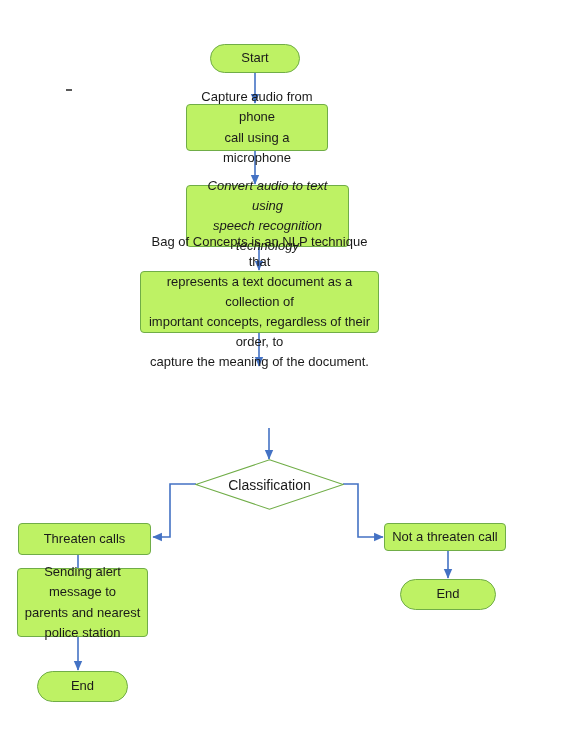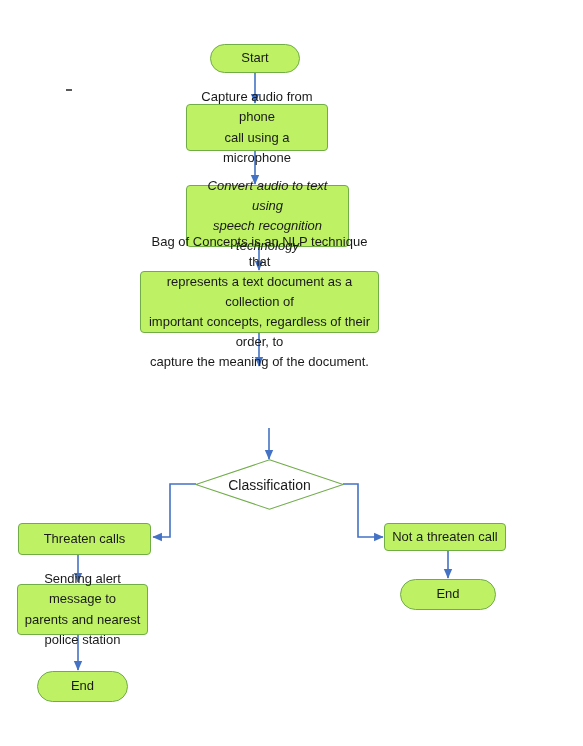--- a/index.html
+++ b/index.html
@@ -137,21 +137,21 @@
   </div>
 
   <div class="node process" style="left:18px; top:523px; width:133px; height:32px;">
     <span class="node-text">Threaten calls</span>
   </div>
 
   <div class="node process" style="left:384px; top:523px; width:122px; height:28px;">
     <span class="node-text">Not a threaten call</span>
   </div>
 
-  <div class="node process" style="left:17px; top:584px; width:131px; height:51px;">
+  <div class="node process" style="left:17px; top:568px; width:131px; height:69px;">
     <span class="node-text">Sending alert message to
 parents and nearest
 police station</span>
   </div>
 
   <div class="node terminal" style="left:37px; top:671px; width:91px; height:31px;">
     <span class="node-text">End</span>
   </div>
 
   <div class="node terminal" style="left:400px; top:579px; width:96px; height:31px;">

